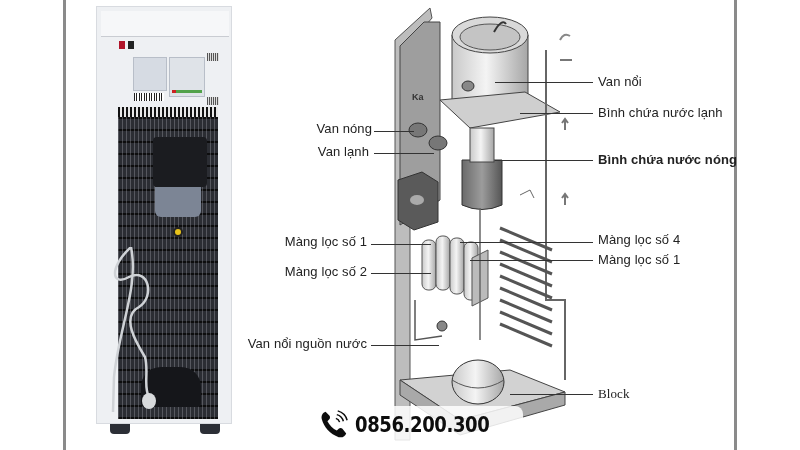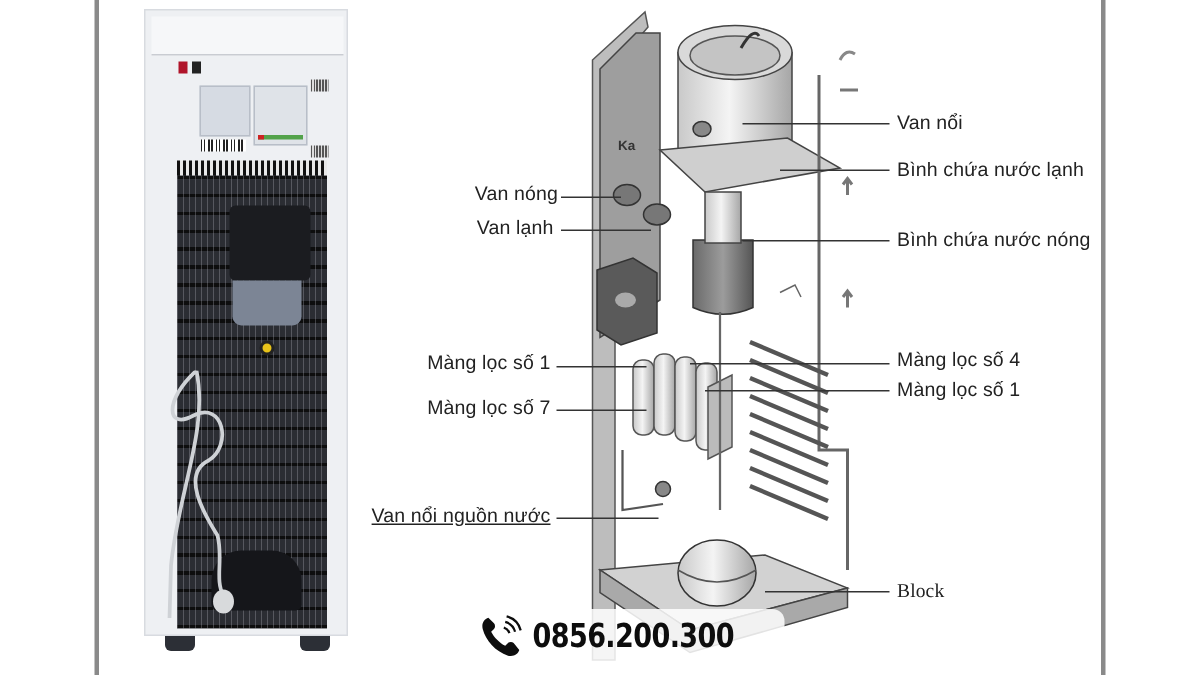--- a/index.html
+++ b/index.html
@@ -159,26 +159,26 @@
 <div class="lead" style="left:495px; top:82px; width:98px;"></div>
 <div class="lead" style="left:520px; top:113px; width:73px;"></div>
 <div class="lead" style="left:495px; top:160px; width:98px;"></div>
 <div class="lead" style="left:460px; top:242px; width:133px;"></div>
 <div class="lead" style="left:470px; top:260px; width:123px;"></div>
 <div class="lead" style="left:510px; top:394px; width:83px;"></div>
 
 <div class="lbl lbl-left" style="right:428px; top:121px;">Van nóng</div>
 <div class="lbl lbl-left" style="right:431px; top:144px;">Van lạnh</div>
 <div class="lbl lbl-left" style="right:433px; top:234px;margin-left:14px;">Màng lọc số 1</div>
-<div class="lbl lbl-left" style="right:433px; top:264px;">Màng lọc số 7</div>
-<div class="lbl lbl-left" style="right:433px; top:336px;text-decoration:underline;">Van nổi nguồn nước</div>
+<div class="lbl lbl-left" style="right:433px; top:264px;">Màng lọc số 2</div>
+<div class="lbl lbl-left" style="right:433px; top:336px;">Van nổi nguồn nước</div>
 
 <div class="lbl" style="left:598px; top:74px;">Van nổi</div>
 <div class="lbl" style="left:598px; top:105px;">Bình chứa nước lạnh</div>
-<div class="lbl" style="left:598px; top:152px;">Bình chứa nước nóng</div>
+<div class="lbl" style="left:598px; top:152px;font-weight:bold;">Bình chứa nước nóng</div>
 <div class="lbl" style="left:598px; top:232px;">Màng lọc số 4</div>
 <div class="lbl" style="left:598px; top:252px;">Màng lọc số 1</div>
 <div class="lbl" style="left:598px; top:386px;font-family:Liberation Serif, serif;">Block</div>
 
 <div class="phone-wrap">
   <svg class="phone-icon" viewBox="0 0 32 32">
     <path d="M7 3 C4 4 2 7 3 11 C5 19 12 27 21 30 C25 31 28 29 29 26 L25 21 C24 20 22 20 21 21 L19 23 C15 21 11 17 9 13 L11 11 C12 10 12 8 11 7 Z" fill="#0d0d0d"></path>
     <path d="M18 10 A6 6 0 0 1 22 14" stroke="#0d0d0d" stroke-width="1.6" fill="none"></path>
     <path d="M19 6 A10 10 0 0 1 26 13" stroke="#0d0d0d" stroke-width="1.6" fill="none"></path>
     <path d="M20 2 A14 14 0 0 1 30 12" stroke="#0d0d0d" stroke-width="1.6" fill="none"></path>

